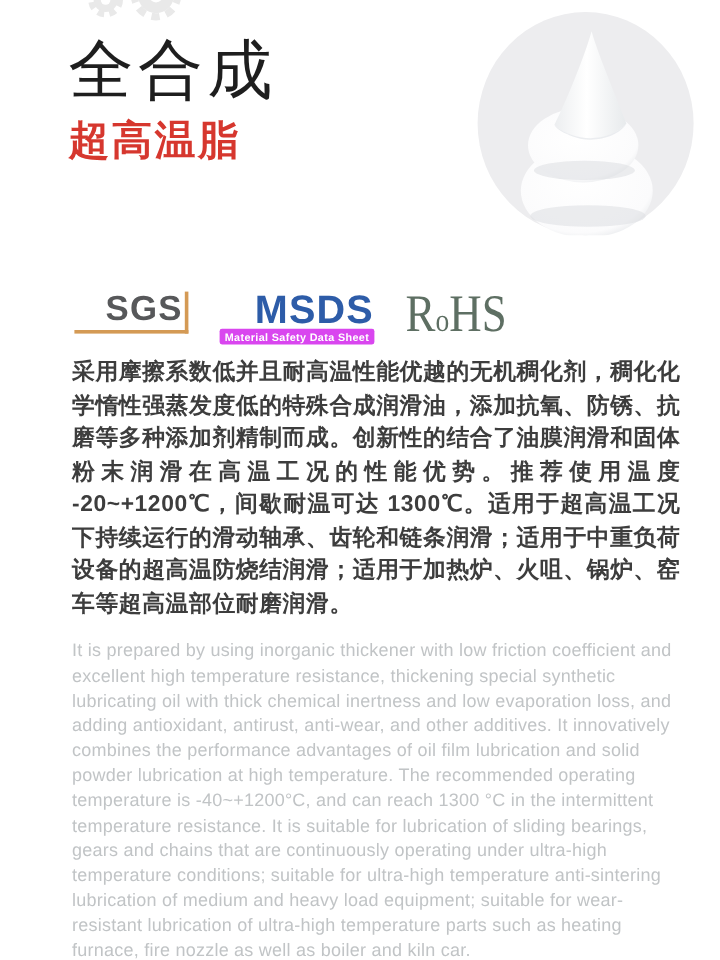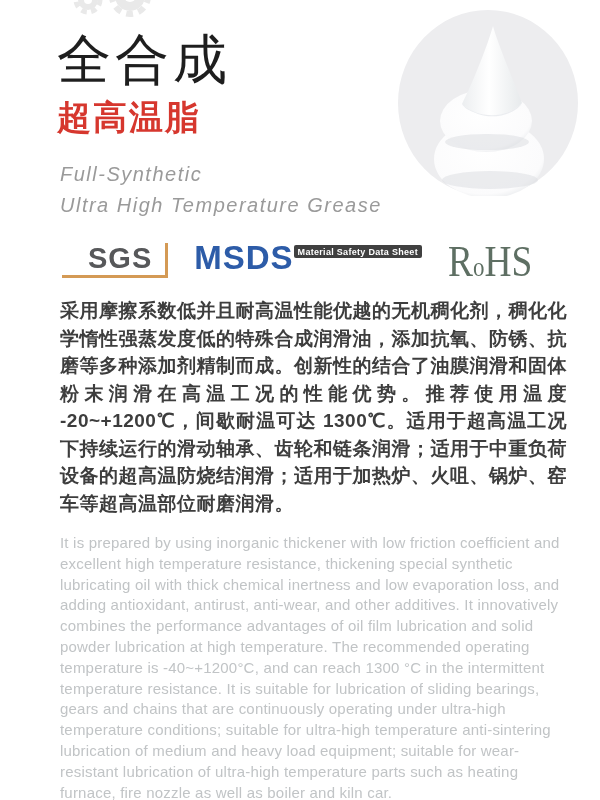--- a/index.html
+++ b/index.html
@@ -22,29 +22,29 @@
     position:absolute;left:57px;top:92px;font-size:34px;font-weight:800;
     color:#d6372e;letter-spacing:2px;line-height:50px;
   }
   .subtitle{
     position:absolute;left:60px;top:159px;font-style:italic;font-size:20px;
     color:#9a9a9a;letter-spacing:1.5px;line-height:31px;font-weight:500;
   }
   
   .badges{position:absolute;left:62px;top:243px;display:flex;align-items:flex-start;gap:26px;}
   .sgs{
-    padding:1px 13px 3px 26px;
+    padding:1px 2px 3px 26px;
     border-bottom:3px solid #d49a55;border-right:3px solid #d49a55;text-align:center;
   }
   .sgs-text{font-size:29px;font-weight:bold;color:#57585a;letter-spacing:1px;line-height:28px;}
-  .msds{display:flex;flex-direction:row;align-items:flex-start;}
+  .msds{display:flex;flex-direction:column;align-items:flex-end;}
   .msds-text{font-size:33px;font-weight:bold;color:#2d5ca8;letter-spacing:1px;line-height:29px;}
   .msds-sub{
     margin-top:2px;font-size:9px;font-weight:bold;color:#ffffff;
-    background:#404040;padding:1.5px 4px;border-radius:2px;letter-spacing:0.3px;white-space:nowrap;
+    background:#d946ef;padding:1.5px 4px;border-radius:2px;letter-spacing:0.3px;white-space:nowrap;
   }
   .rohs{
     font-family:"Liberation Serif",serif;font-size:44px;color:#5e6f63;
     line-height:40px;transform:scaleX(0.85);transform-origin:left top;margin-top:-1px;
   }
   .rohs-o{font-size:27px;}
   
   .desc-cn{
     position:absolute;left:60px;top:297px;width:507px;
     font-size:19px;line-height:27.5px;font-weight:600;color:#3d3d3d;
@@ -96,24 +96,20 @@
       <ellipse cx="88" cy="111" rx="46" ry="31" fill="url(#blobGrad)"></ellipse>
       <ellipse cx="89" cy="132" rx="42" ry="8" fill="#d9dcdf" opacity="0.5"></ellipse>
       <path d="M95,16 C90,34 76,70 64,94 C82,110 110,108 124,93 C112,62 100,34 95,16 Z" fill="url(#coneGrad)"></path>
       <path d="M64,94 C82,110 110,108 124,93 C118,104 96,110 80,104 C72,101 66,98 64,94 Z" fill="#e3e6e9" opacity="0.7"></path>
     </svg>
   </div>
 
   <div class="title-cn">全合成</div>
   <div class="title-red">超高温脂</div>
 
-  <div class="subtitle">
-    <div>Full-Synthetic</div>
-    <div>Ultra High Temperature Grease</div>
-  </div>
 
   <div class="badges">
     <div class="sgs">
       <span class="sgs-text">SGS</span>
     </div>
     <div class="msds">
       <span class="msds-text">MSDS</span>
       <span class="msds-sub">Material Safety Data Sheet</span>
     </div>
     <div class="rohs"><span>R</span><span class="rohs-o">o</span><span>HS</span></div>

